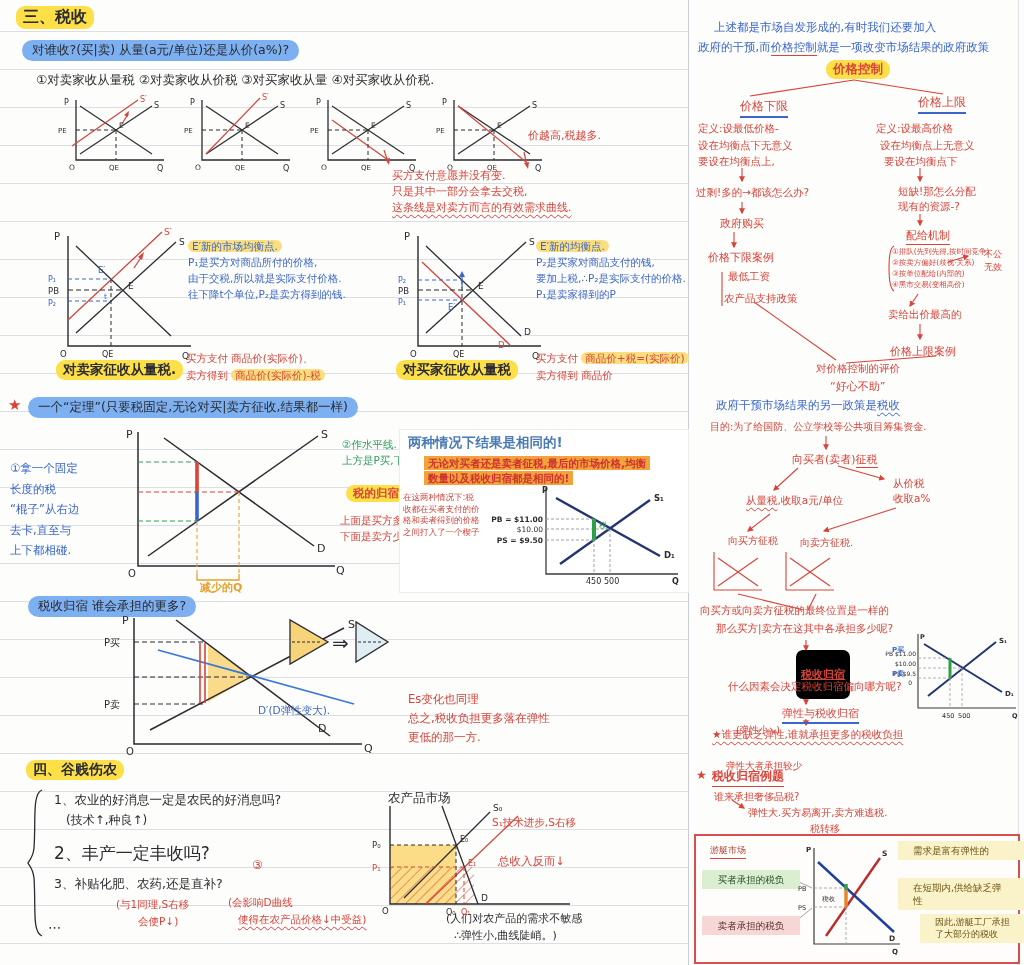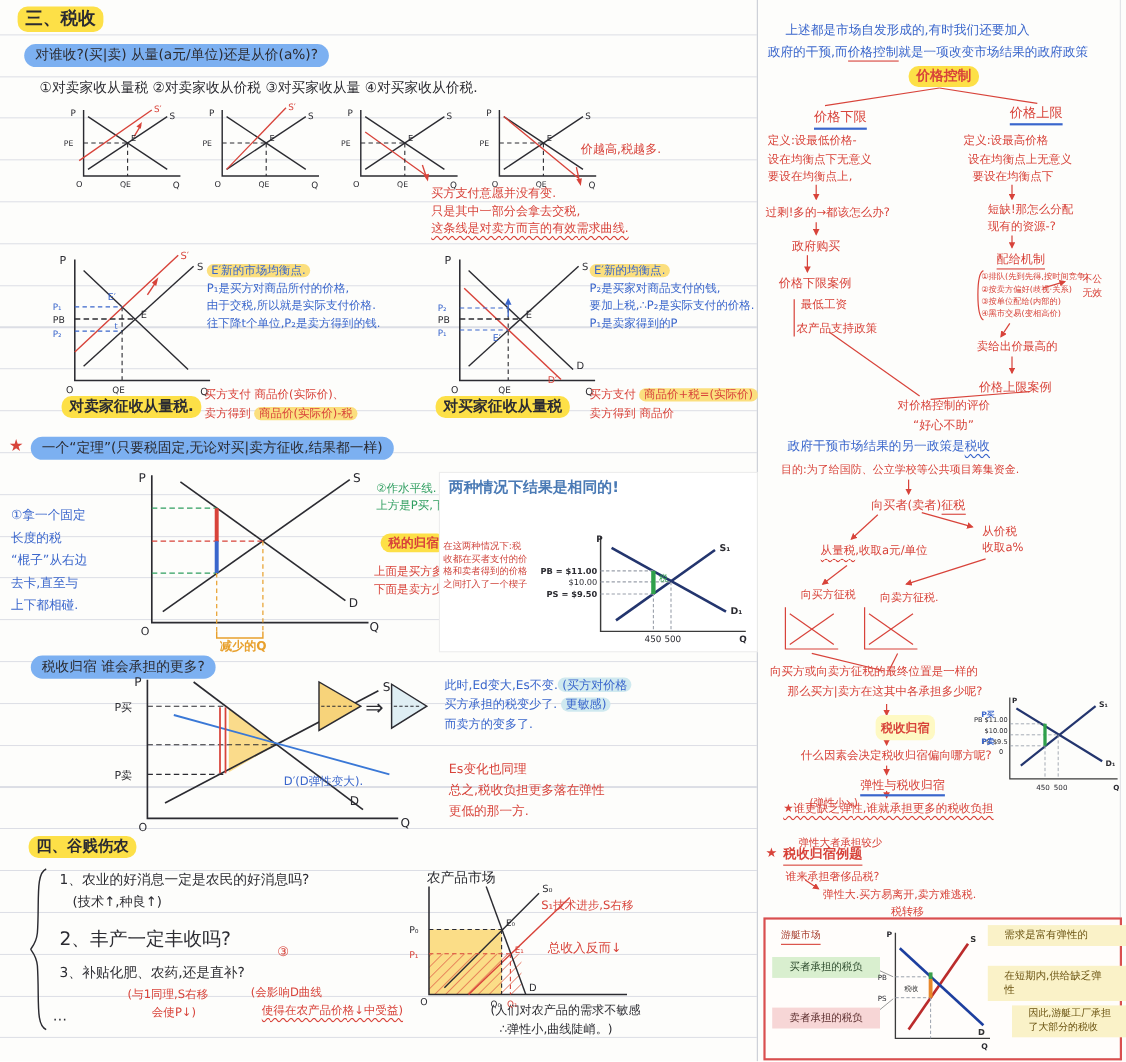--- a/index.html
+++ b/index.html
@@ -6,21 +6,21 @@
   #canvas{position:relative;width:1024px;height:965px;background:#fdfdfb;overflow:hidden;
           font-family:"DejaVu Sans",sans-serif;color:#2b2b31;}
   .abs{position:absolute;white-space:nowrap;}
   
   .k{color:#2b2b31}.b{color:#3a66cc}.r{color:#d8433a}.g{color:#2f9e60}.steel{color:#4a7ab5}
   
   .hl-y{background:#fde047;border-radius:9px;padding:1px 7px;}
   .hl-ys{background:#fbdf7e;border-radius:6px;padding:0 4px;}
   .hl-b{background:#7cb0f1;border-radius:11px;padding:2px 10px;}
   .hl-c{background:#cfe9ef;border-radius:7px;padding:0 4px;}
-  .hl-g{background:#fef9c3;border-radius:7px;padding:4px 5px;}
+  .hl-g{background:#000000;border-radius:7px;padding:17px 5px;text-decoration:underline;}
   .hl-o{background:#f2a33c;padding:1px 4px;}
   .u-b{border-bottom:2px solid #3a66cc;padding-bottom:1px;}
   .u-r{border-bottom:1.5px solid #d8433a;padding-bottom:1px;}
   .wavy{text-decoration:underline wavy 1px;text-underline-offset:3px;}
   .left-page{left:0;top:0;width:688px;height:965px;
     background:repeating-linear-gradient(to bottom,transparent 0 37px,#dcdee5 37px 38px);
     background-position:0 -6px;}
   .divider{top:0;width:1px;height:965px;background:#c9ccd4;}
   .slide{background:#ffffff;box-shadow:0 0 0 1px #ededed;}
   svg{display:block;overflow:visible;}
@@ -235,20 +235,24 @@
     <div>上方是P买,下方是P卖.</div>
   </div>
   <div class="abs r hl-y" style="left:346px;top:485px;font-size:11.5px;font-weight:bold">税的归宿</div>
   <div class="abs r note-block" style="left:340px;top:512px;font-size:10.5px;line-height:16px">
     <div>上面是买方多付的,</div>
     <div>下面是卖方少得到的.</div>
   </div>
 
   <div class="abs slide" style="left:400px;top:430px;width:288px;height:162px">
     <div class="abs steel" style="left:8px;top:4px;font-size:13.5px;font-weight:bold">两种情况下结果是相同的!</div>
+    <div class="abs" style="left:24px;top:26px;font-size:10.5px;line-height:15px;font-weight:bold;color:#cf3030">
+      <span class="hl-o">无论对买者还是卖者征税,最后的市场价格,均衡</span><br>
+      <span class="hl-o">数量以及税收归宿都是相同的!</span>
+    </div>
     <div class="abs note-block" style="left:3px;top:62px;font-size:8.5px;line-height:11.5px;color:#d0453c">
       <div>在这两种情况下:税</div>
       <div>收都在买者支付的价</div>
       <div>格和卖者得到的价格</div>
       <div>之间打入了一个楔子</div>
     </div>
     <svg class="abs" style="left:88px;top:54px" width="196" height="104" viewBox="0 0 196 104">
       <path d="M58 4 V90 H190" fill="none" stroke="#3b3b3b" stroke-width="1.3"></path>
       <line x1="72" y1="80" x2="162" y2="16" stroke="#23356e" stroke-width="2.4"></line>
       <line x1="68" y1="14" x2="172" y2="72" stroke="#23356e" stroke-width="2.4"></line>
@@ -295,25 +299,20 @@
   </svg>
 
   <svg class="abs" style="left:288px;top:618px" width="104" height="48" viewBox="0 0 104 48">
     <polygon points="2,2 2,46 40,24" fill="#f7d37a" stroke="#2b2b31" stroke-width="1.3"></polygon>
     <line x1="4" y1="24" x2="34" y2="24" stroke="#2b2b31" stroke-width="1" stroke-dasharray="3 2"></line>
     <text x="44" y="32" font-size="20">⇒</text>
     <polygon points="68,4 68,44 100,24" fill="#dfeef3" stroke="#2b2b31" stroke-width="1.3"></polygon>
     <line x1="70" y1="24" x2="94" y2="24" stroke="#2b2b31" stroke-width="1" stroke-dasharray="3 2"></line>
   </svg>
 
-  <div class="abs b note-block" style="left:404px;top:614px;font-size:11px;line-height:18px">
-    <div><span>此时,Ed变大,Es不变.</span><span class="hl-c">(买方对价格</span></div>
-    <div><span>买方承担的税变少了.</span> <span class="hl-c">更敏感)</span></div>
-    <div>而卖方的变多了.</div>
-  </div>
   <div class="abs r note-block" style="left:408px;top:690px;font-size:11.5px;line-height:19px">
     <div>Es变化也同理</div>
     <div>总之,税收负担更多落在弹性</div>
     <div>更低的那一方.</div>
   </div>
 
   <div class="abs k hl-y" style="left:26px;top:760px;font-size:14px;font-weight:bold">四、谷贱伤农</div>
 
   <svg class="abs" style="left:26px;top:788px" width="20" height="150" viewBox="0 0 20 150">
     <path d="M16 2 C6 6 10 32 8 60 C7 70 2 74 2 75 C2 76 7 80 8 90 C10 120 6 144 16 148" fill="none" stroke="#2b2b31" stroke-width="1.3"></path>

